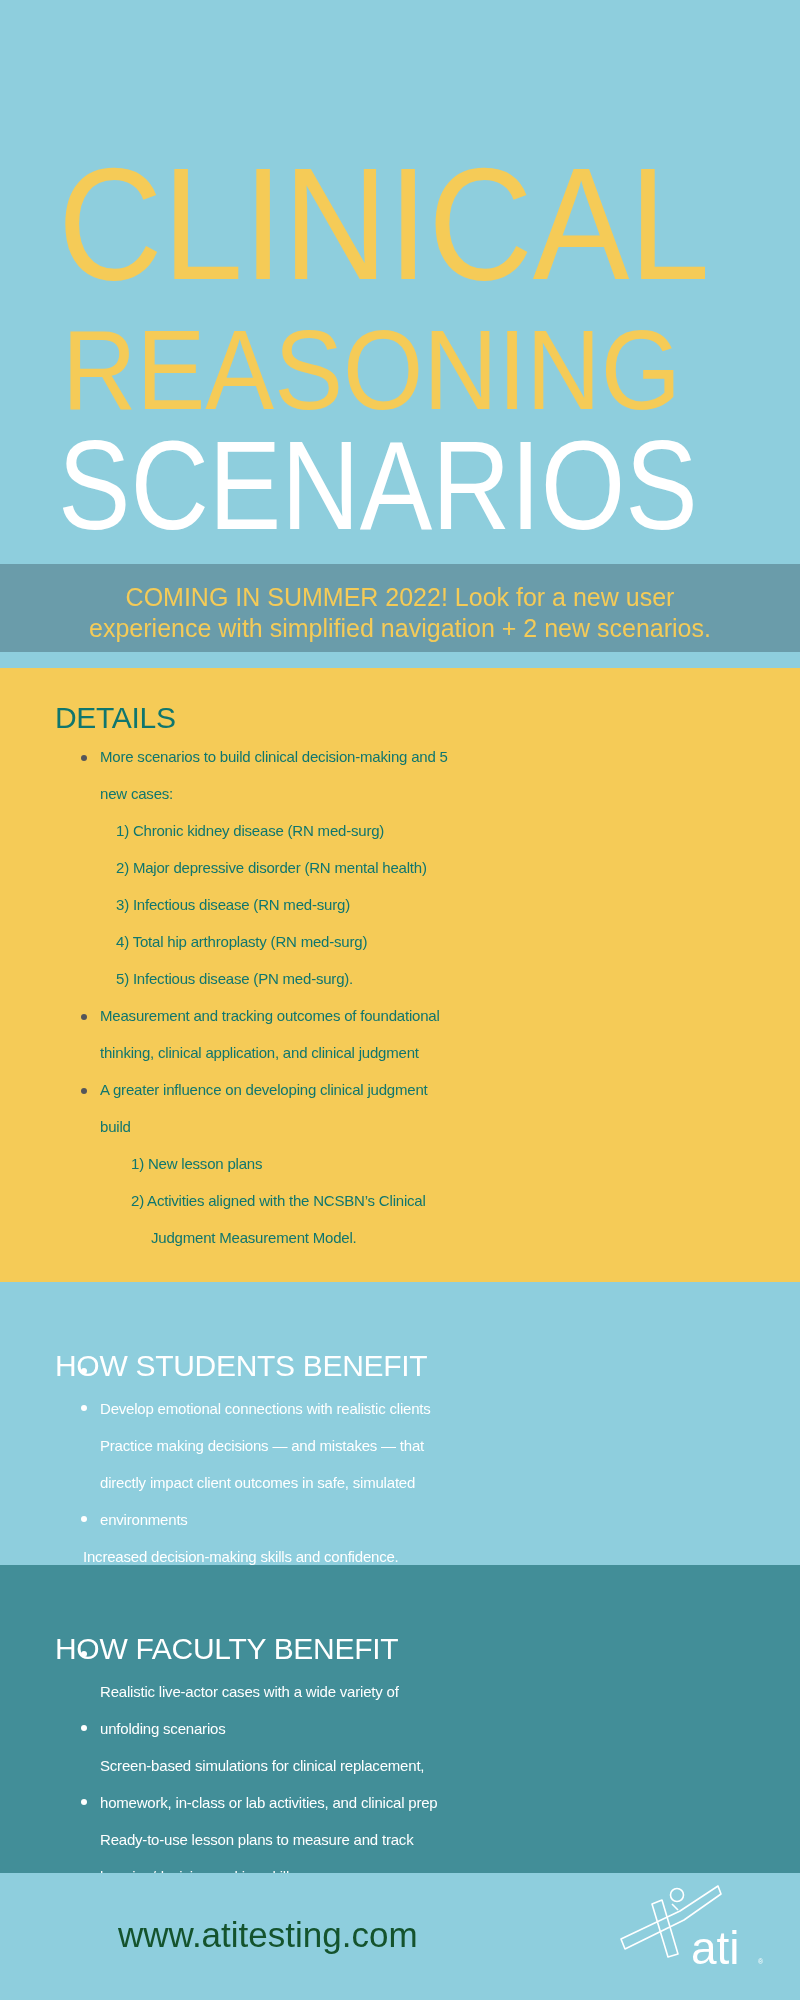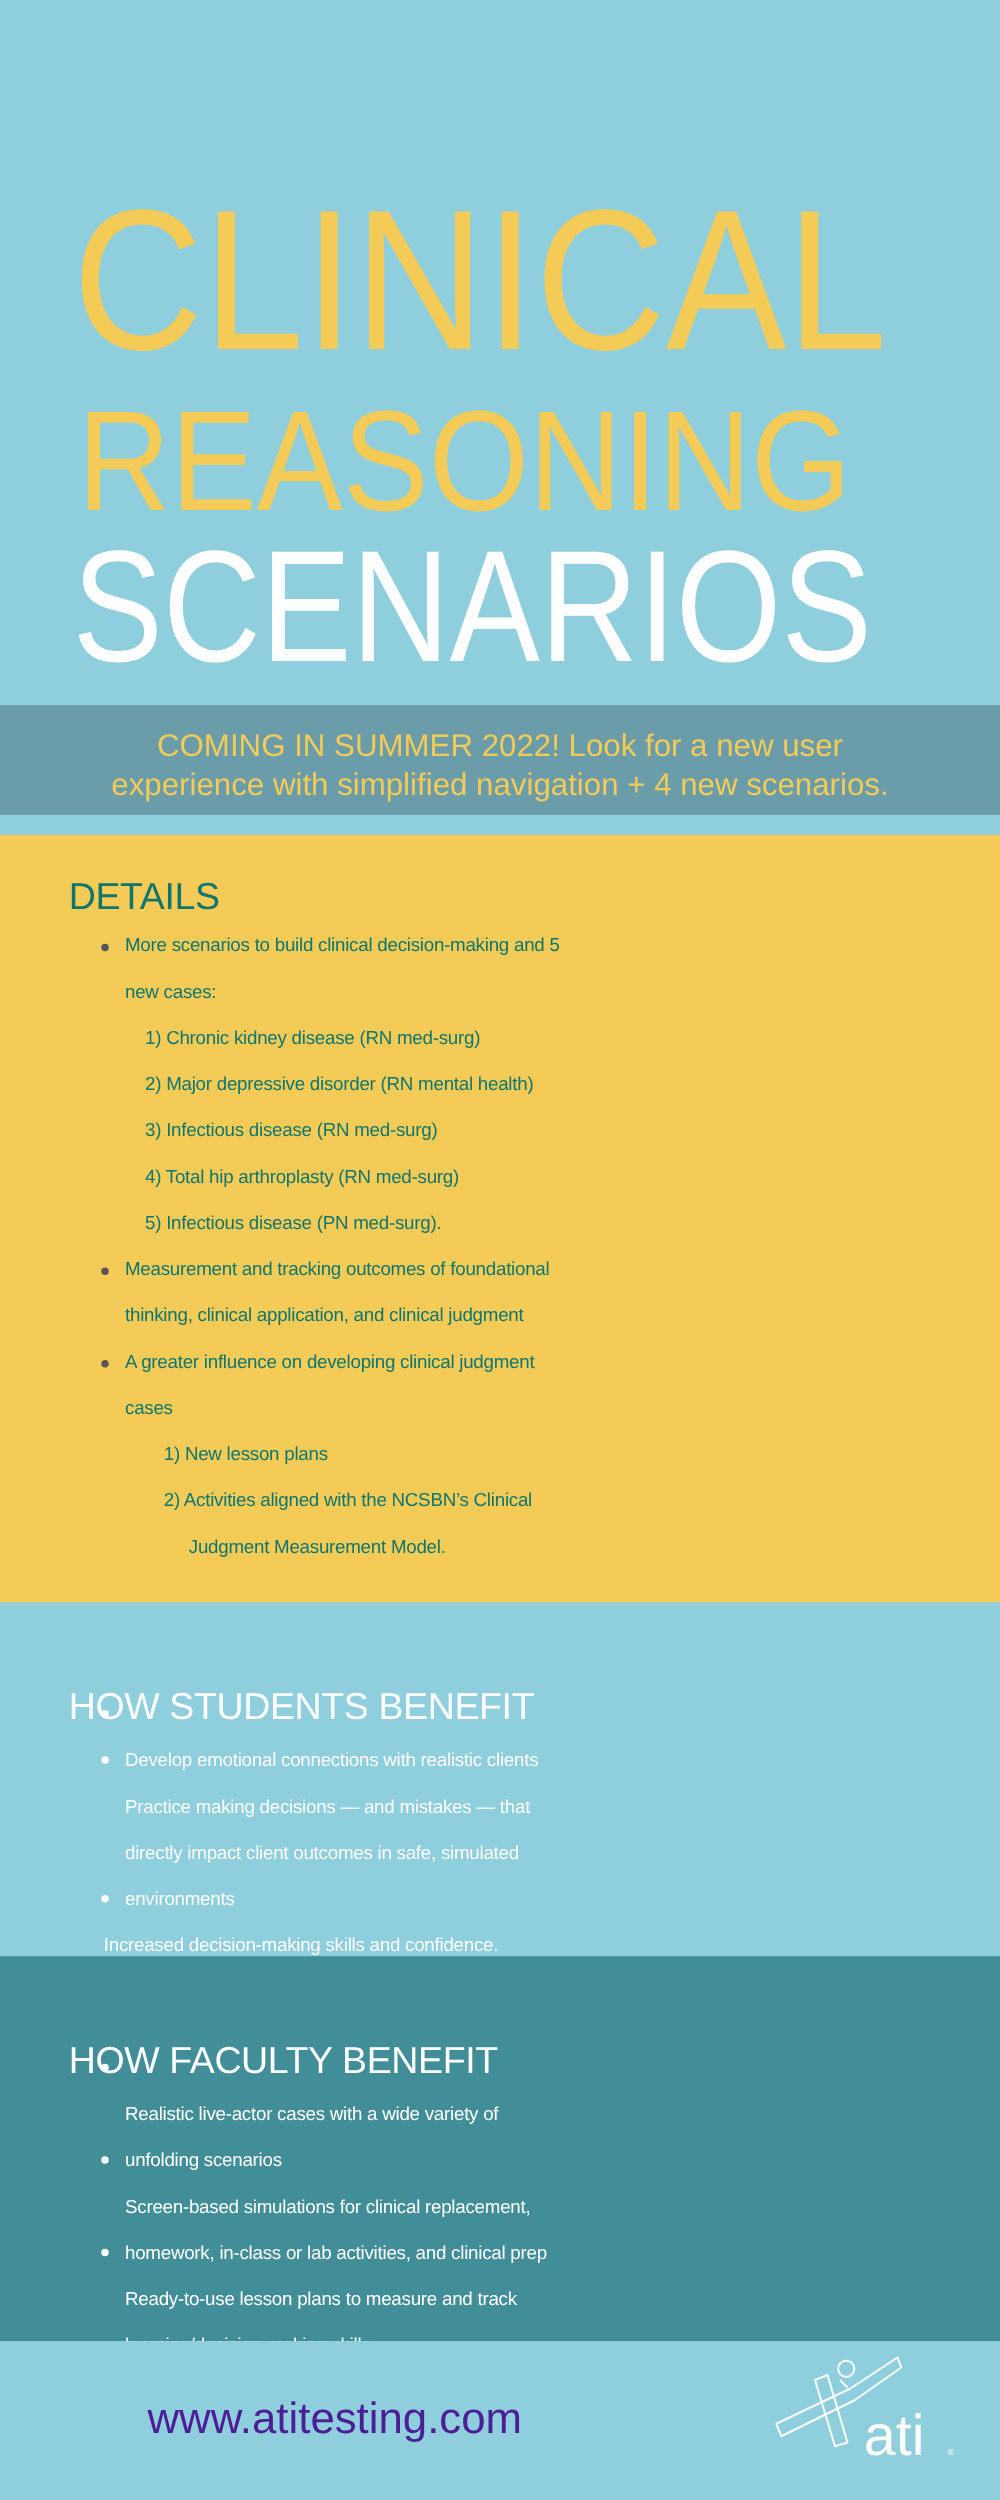--- a/index.html
+++ b/index.html
@@ -21,62 +21,62 @@
   .banner-line span { display:inline-block; }
 
   .h2 { position:absolute; left:55px; font-size:30px; line-height:1; white-space:nowrap; letter-spacing:-0.3px; }
   .dark { color:#0f766e; }
   .light { color:#FFFFFF;margin-top:39px; }
   .line { position:absolute; font-size:15px; line-height:1; white-space:nowrap; letter-spacing:-0.2px; }
   .bullet { position:absolute; width:6px; height:6px; border-radius:50%; }
   .bdark { background:#54565A; }
   .blight { background:#FFFFFF; }
 
-  .url { position:absolute; left:118px; top:1917px; font-size:35px; color:#4c1d95; line-height:1; white-space:nowrap; }
+  .url { position:absolute; left:118px; top:1917px; font-size:35px; color:#14532d; line-height:1; white-space:nowrap; }
   .logo { position:absolute; left:618px; top:1882px; width:160px; height:95px; }
 </style>
 </head>
 <body>
 
 <div class="sec hero">
   <div class="tline yellow" style="top:144px;">
     <span style="font-size:160px; transform:translateX(58px) scaleX(0.905);">CLINICAL</span>
   </div>
   <div class="tline yellow" style="top:313px;">
     <span style="font-size:114px; transform:translateX(62px) scaleX(0.905);">REASONING</span>
   </div>
   <div class="tline white" style="top:422px;">
     <span style="font-size:127px; transform:translateX(58px) scaleX(0.855);">SCENARIOS</span>
   </div>
 </div>
 
 <div class="sec banner">
   <div class="banner-line" style="top:21px;"><span>COMING IN SUMMER 2022! Look for a new user</span></div>
-  <div class="banner-line" style="top:52px;"><span>experience with simplified navigation + 4 new scenarios.</span></div>
+  <div class="banner-line" style="top:52px;"><span>experience with simplified navigation + 2 new scenarios.</span></div>
 </div>
 
 <div class="sec details">
   <div class="h2 dark" style="top:35px;">DETAILS</div>
 
   <div class="bullet bdark" style="left:81px; top:87px;"></div>
   <div class="line dark" style="left:100px; top:81px;">More scenarios to build clinical decision-making and 5</div>
   <div class="line dark" style="left:100px; top:118px;">new cases:</div>
   <div class="line dark" style="left:116px; top:155px;">1) Chronic kidney disease (RN med-surg)</div>
   <div class="line dark" style="left:116px; top:192px;">2) Major depressive disorder (RN mental health)</div>
   <div class="line dark" style="left:116px; top:229px;">3) Infectious disease (RN med-surg)</div>
   <div class="line dark" style="left:116px; top:266px;">4) Total hip arthroplasty (RN med-surg)</div>
   <div class="line dark" style="left:116px; top:303px;">5) Infectious disease (PN med-surg).</div>
 
   <div class="bullet bdark" style="left:81px; top:346px;"></div>
   <div class="line dark" style="left:100px; top:340px;">Measurement and tracking outcomes of foundational</div>
   <div class="line dark" style="left:100px; top:377px;">thinking, clinical application, and clinical judgment</div>
 
   <div class="bullet bdark" style="left:81px; top:420px;"></div>
   <div class="line dark" style="left:100px; top:414px;">A greater influence on developing clinical judgment</div>
-  <div class="line dark" style="left:100px; top:451px;">cases</div>
+  <div class="line dark" style="left:100px; top:451px;">build</div>
   <div class="line dark" style="left:131px; top:488px;">1) New lesson plans</div>
   <div class="line dark" style="left:131px; top:525px;">2) Activities aligned with the NCSBN’s Clinical</div>
   <div class="line dark" style="left:151px; top:562px;">Judgment Measurement Model.</div>
 </div>
 
 <div class="sec students">
   <div class="h2 light" style="top:30px;">HOW STUDENTS BENEFIT</div>
 
   <div class="bullet blight" style="left:81px; top:86px;"></div>
   <div class="line light" style="left:100px; top:80px;">Develop emotional connections with realistic clients</div>

